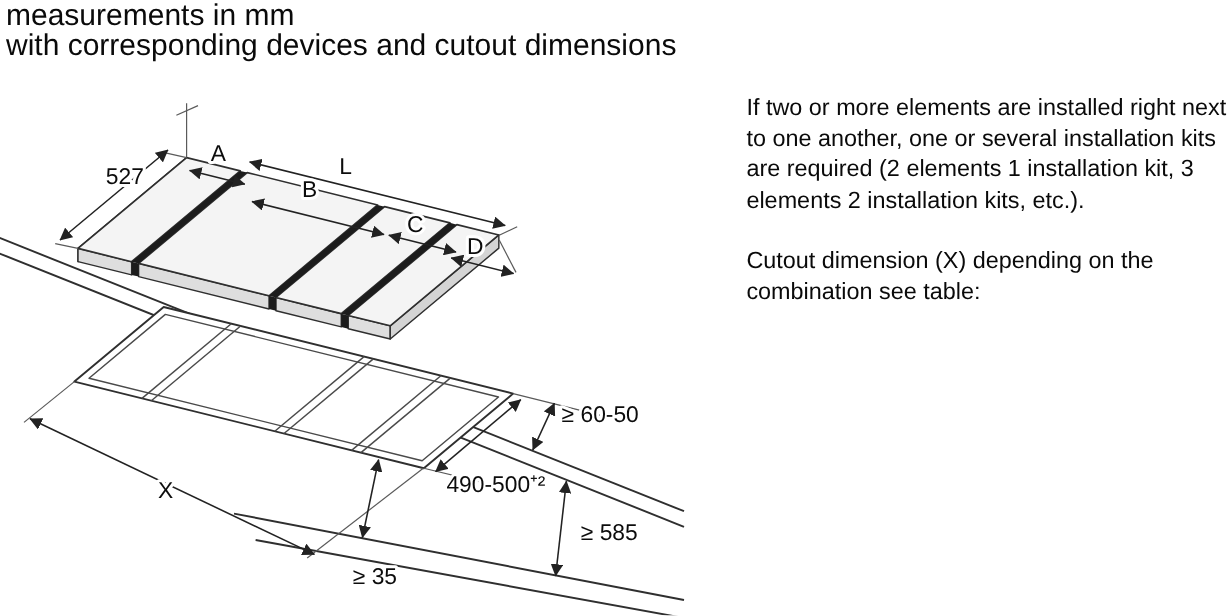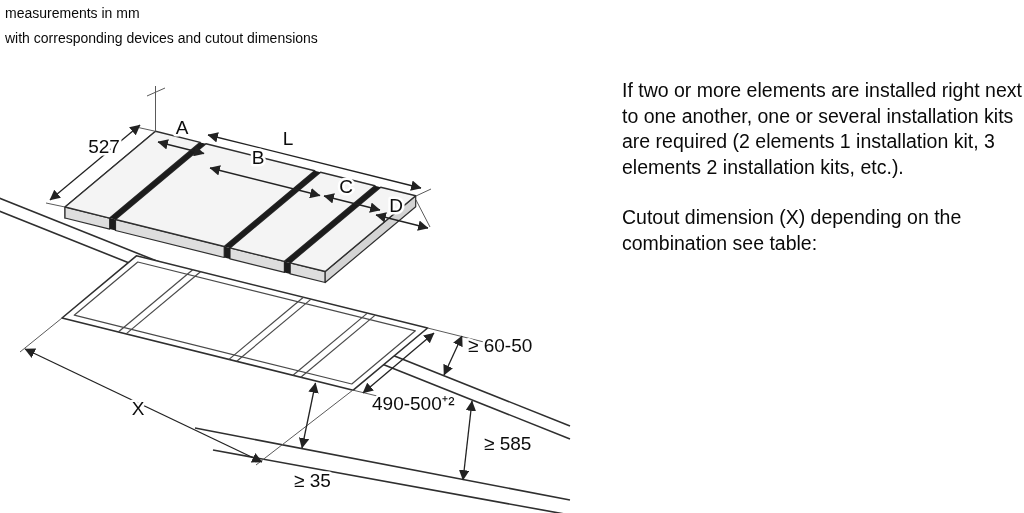--- a/index.html
+++ b/index.html
@@ -4,21 +4,21 @@
 <style>
   html,body{margin:0;padding:0;}
   body{
     width:1024px;height:513px;position:relative;overflow:hidden;
     background:#ffffff;
     font-family:"Liberation Sans", sans-serif;
     color:#0a0a0a;
   }
   .header-block{
     position:absolute;left:5px;top:1px;width:610px;
-    font-size:14px;line-height:25px;
+    font-size:25px;line-height:25px;
   }
   .note-block{
     position:absolute;left:622px;top:78px;width:404px;
     font-size:19.5px;line-height:25.5px;
   }
   .note-block p{margin:0;}
   .note-block p + p{margin-top:25px;}
   svg{position:absolute;left:0;top:0;}
   .face-top{fill:#f4f4f4;stroke:#2f2f2f;stroke-width:1.4;stroke-linejoin:round;}
   .face-front{fill:#dedede;stroke:#2f2f2f;stroke-width:1.2;stroke-linejoin:round;}

